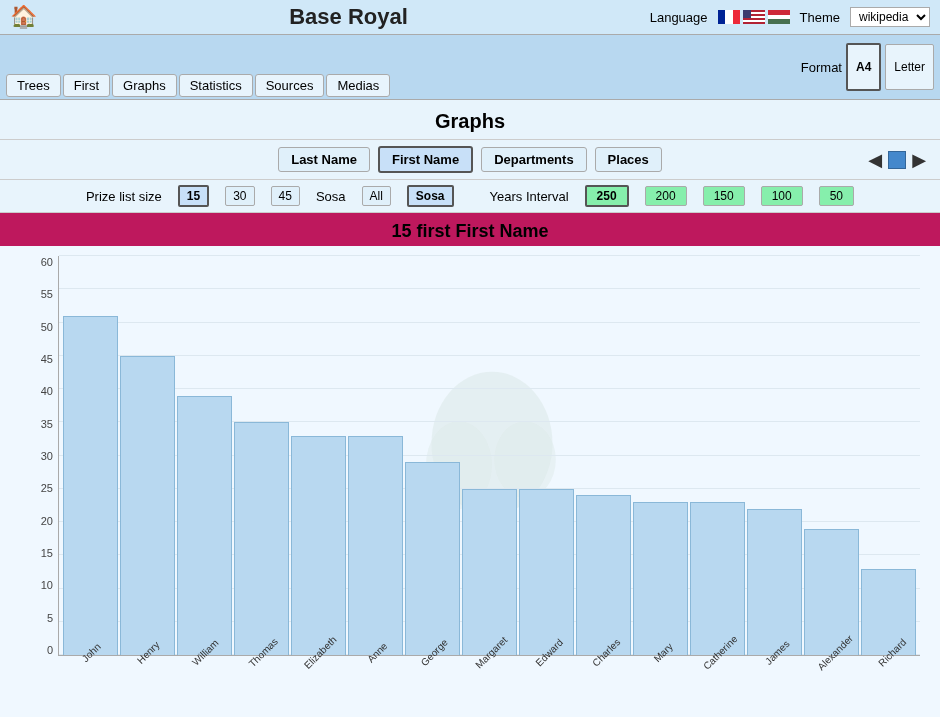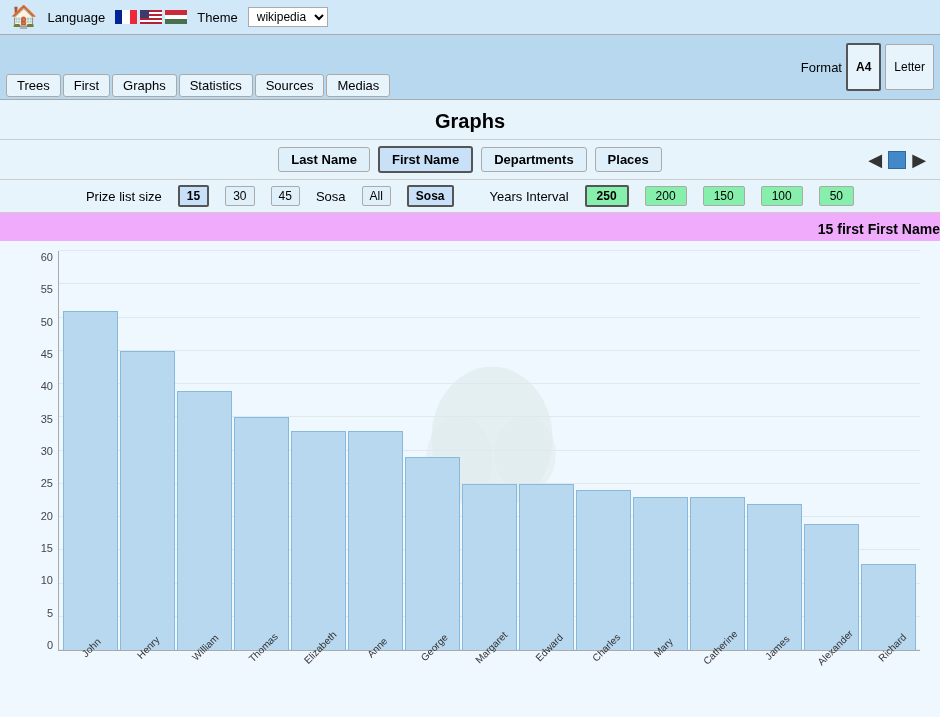--- a/index.html
+++ b/index.html
@@ -40,34 +40,35 @@
     
     .prize-row { background: #e8f4fc; display: flex; align-items: center; justify-content: center; gap: 16px; padding: 5px 10px; border-bottom: 1px solid #ccc; }
     .prize-label { font-size: 13px; }
     .prize-btn { padding: 2px 7px; font-size: 12px; background: #e0f0fa; border: 1px solid #aaa; border-radius: 2px; cursor: pointer; }
     .prize-btn.active, .prize-btn.selected { border: 2px solid #555; font-weight: bold; background: #c8e0f8; }
     .years-label { font-size: 13px; margin-left: 20px; }
     .years-btn { padding: 2px 10px; font-size: 12px; background: #86efac; border: 1px solid #aaa; border-radius: 2px; cursor: pointer; }
     .years-btn.active { border: 2px solid #555; font-weight: bold; }
 
     
-    .chart-title { text-align: right; font-size: 14px; font-weight: bold; padding: 8px 0 4px 0; background: #f0abfc; }
+    .chart-title { text-align: center; font-size: 18px; font-weight: bold; padding: 8px 0 4px 0; background: #be185d; }
 
     
     .chart-container { background: #f0f8ff; padding: 10px 20px 0 20px; position: relative; overflow: hidden; }
 
     
     .watermark { position: absolute; top: 50%; left: 50%; transform: translate(-40%, -60%); opacity: 0.18; pointer-events: none; }
     .watermark svg { width: 220px; height: 220px; }
   </style>
 </head>
 <body>
 
 <div class="header">
   <span class="header-home">🏠</span>
+  <span class="header-title">Base Royal</span>
   <div class="header-right">
     <span>Language</span>
     <div class="lang-flags">
       <div class="flag flag-fr" title="French"></div>
       <div class="flag flag-us" title="English" style="background:linear-gradient(to bottom,#B22234 14%,#fff 14%,#fff 28%,#B22234 28%,#B22234 42%,#fff 42%,#fff 56%,#B22234 56%,#B22234 70%,#fff 70%,#fff 84%,#B22234 84%);position:relative;">
         <div style="position:absolute;top:0;left:0;width:40%;height:54%;background:#3C3B6E;"></div>
       </div>
       <div class="flag flag-hu" title="Hungarian"></div>
     </div>
     <span>Theme</span>

